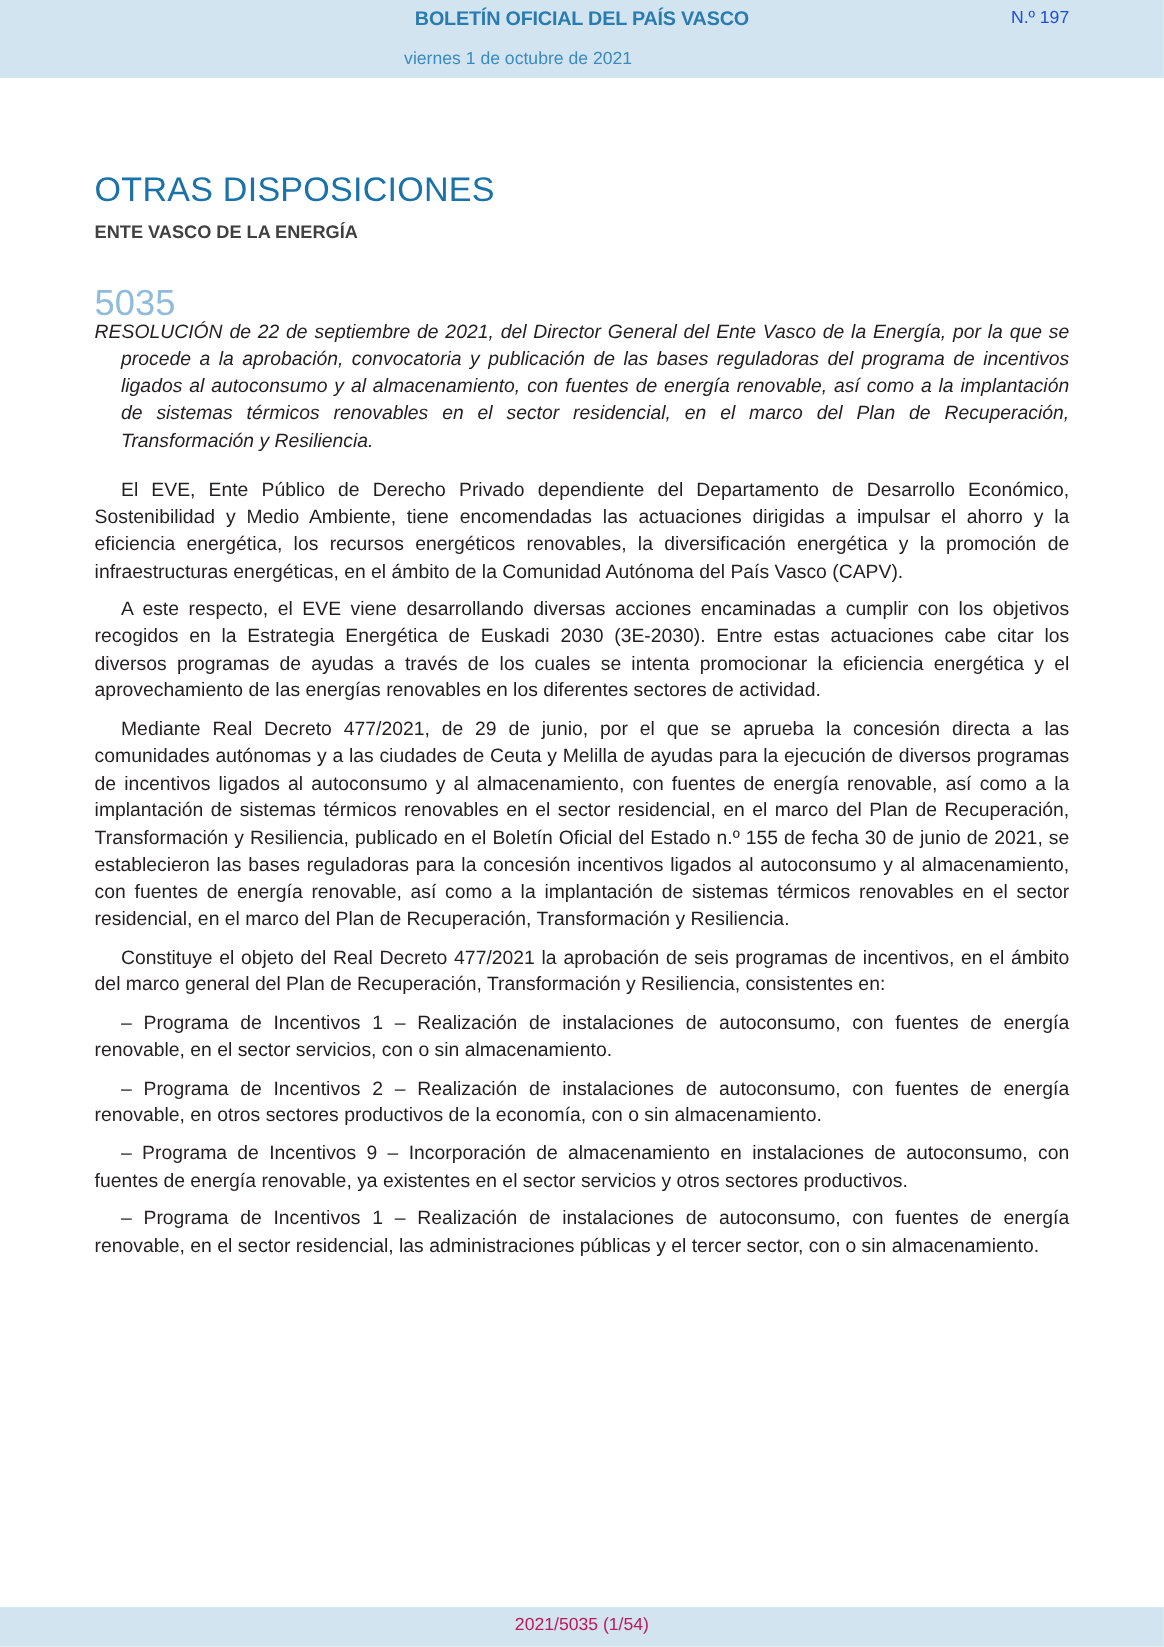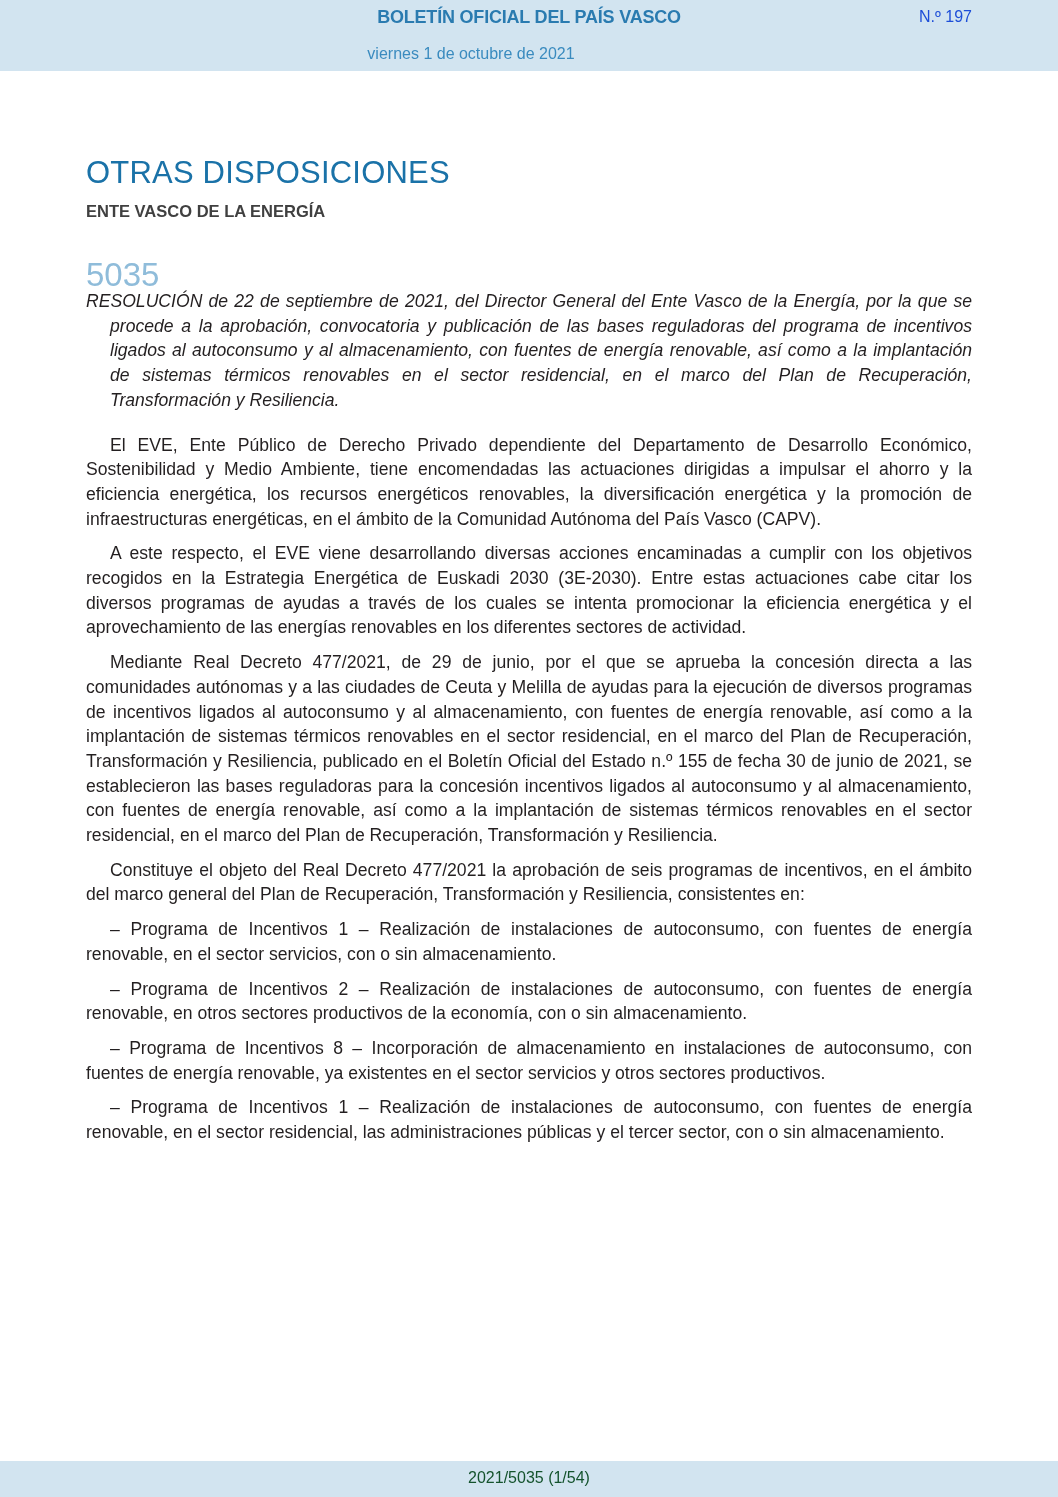--- a/index.html
+++ b/index.html
@@ -35,21 +35,21 @@
     font-size: 17.6px; line-height: 24.7px; text-align: justify;
   }
   .resolution {
     font-style: italic; padding-left: 24px; text-indent: -24px; margin: 0 0 20px 0;
   }
   .para { text-indent: 24px; margin: 0 0 10px 0; }
   .footer {
     position: absolute; left: 0; top: 1461px; width: 1058px; height: 36px; background: #d2e4f0;
   }
   .footer-text {
-    position: absolute; left: 0; width: 1058px; top: 8px; text-align: center; font-size: 16px; color: #14532d;
+    position: absolute; left: 0; width: 1058px; top: 8px; text-align: center; font-size: 16px; color: #be185d;
   }
 </style>
 </head>
 <body>
 
 <div class="header">
   <div class="header-title">BOLETÍN OFICIAL DEL PAÍS VASCO</div>
   <div class="header-number">N.º 197</div>
   <div class="header-date">viernes 1 de octubre de 2021</div>
 </div>
@@ -59,19 +59,19 @@
 <div class="doc-number">5035</div>
 
 <div class="content">
   <p class="resolution">RESOLUCIÓN de 22 de septiembre de 2021, del Director General del Ente Vasco de la Energía, por la que se procede a la aprobación, convocatoria y publicación de las bases reguladoras del programa de incentivos ligados al autoconsumo y al almacenamiento, con fuentes de energía renovable, así como a la implantación de sistemas térmicos renovables en el sector residencial, en el marco del Plan de Recuperación, Transformación y Resiliencia.</p>
   <p class="para">El EVE, Ente Público de Derecho Privado dependiente del Departamento de Desarrollo Económico, Sostenibilidad y Medio Ambiente, tiene encomendadas las actuaciones dirigidas a impulsar el ahorro y la eficiencia energética, los recursos energéticos renovables, la diversificación energética y la promoción de infraestructuras energéticas, en el ámbito de la Comunidad Autónoma del País Vasco (CAPV).</p>
   <p class="para">A este respecto, el EVE viene desarrollando diversas acciones encaminadas a cumplir con los objetivos recogidos en la Estrategia Energética de Euskadi 2030 (3E-2030). Entre estas actuaciones cabe citar los diversos programas de ayudas a través de los cuales se intenta promocionar la eficiencia energética y el aprovechamiento de las energías renovables en los diferentes sectores de actividad.</p>
   <p class="para">Mediante Real Decreto 477/2021, de 29 de junio, por el que se aprueba la concesión directa a las comunidades autónomas y a las ciudades de Ceuta y Melilla de ayudas para la ejecución de diversos programas de incentivos ligados al autoconsumo y al almacenamiento, con fuentes de energía renovable, así como a la implantación de sistemas térmicos renovables en el sector residencial, en el marco del Plan de Recuperación, Transformación y Resiliencia, publicado en el Boletín Oficial del Estado n.º 155 de fecha 30 de junio de 2021, se establecieron las bases reguladoras para la concesión incentivos ligados al autoconsumo y al almacenamiento, con fuentes de energía renovable, así como a la implantación de sistemas térmicos renovables en el sector residencial, en el marco del Plan de Recuperación, Transformación y Resiliencia.</p>
   <p class="para">Constituye el objeto del Real Decreto 477/2021 la aprobación de seis programas de incentivos, en el ámbito del marco general del Plan de Recuperación, Transformación y Resiliencia, consistentes en:</p>
   <p class="para">– Programa de Incentivos 1 – Realización de instalaciones de autoconsumo, con fuentes de energía renovable, en el sector servicios, con o sin almacenamiento.</p>
   <p class="para">– Programa de Incentivos 2 – Realización de instalaciones de autoconsumo, con fuentes de energía renovable, en otros sectores productivos de la economía, con o sin almacenamiento.</p>
-  <p class="para">– Programa de Incentivos 8 – Incorporación de almacenamiento en instalaciones de autoconsumo, con fuentes de energía renovable, ya existentes en el sector servicios y otros sectores productivos.</p>
+  <p class="para">– Programa de Incentivos 9 – Incorporación de almacenamiento en instalaciones de autoconsumo, con fuentes de energía renovable, ya existentes en el sector servicios y otros sectores productivos.</p>
   <p class="para">– Programa de Incentivos 1 – Realización de instalaciones de autoconsumo, con fuentes de energía renovable, en el sector residencial, las administraciones públicas y el tercer sector, con o sin almacenamiento.</p>
 </div>
 
 <div class="footer">
   <div class="footer-text">2021/5035 (1/54)</div>
 </div>
 
 </body></html>

